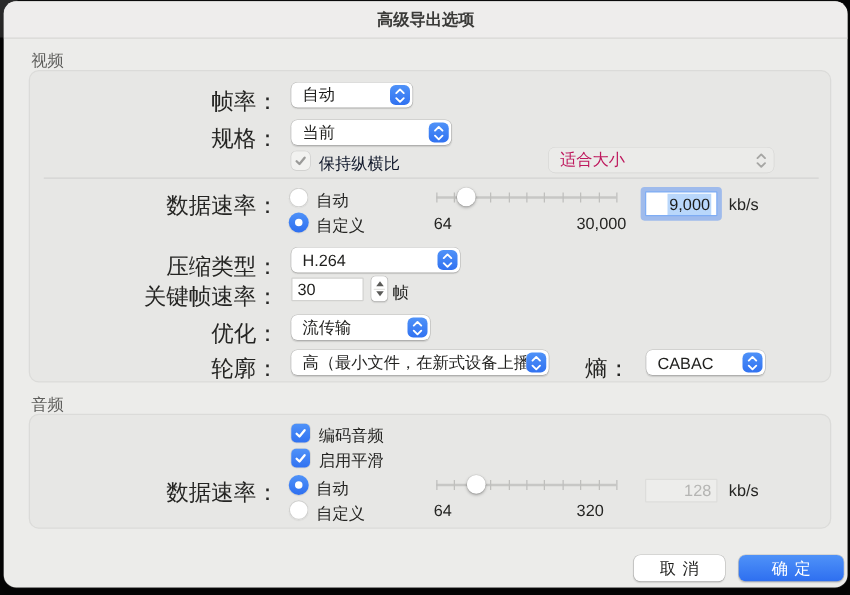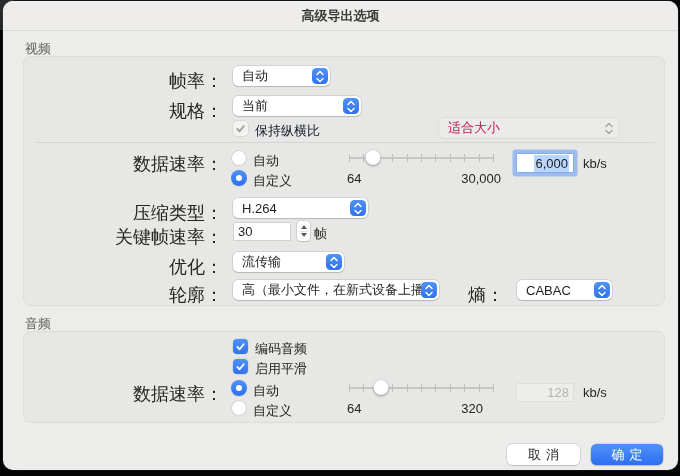--- a/index.html
+++ b/index.html
@@ -184,21 +184,21 @@
         <i style="left: 70%;"></i>
         <i style="left: 80%;"></i>
         <i style="left: 90%;"></i>
         <i style="left: 100%;"></i>
       </div>
     <div class="thumb" style="left: 17%;"></div>
   </div>
   <span class="tick-label" style="left:344px;top:170px;">64</span>
   <span class="tick-label" style="left:498px;top:170px;transform:translateX(-100%);">30,000</span>
   <div class="field focused" style="left:513px;top:152px;width:58px;height:20px;">
-    <span class="sel">6,000</span>
+    <span class="sel">9,000</span>
   </div>
   <span class="unit" style="left:580px;top:155px;">kb/s</span>
 
   <span class="lbl" style="right:455px;top:200px;">压缩类型：</span>
   <div class="popup" style="left:230px;top:197px;width:135px;">
     <span class="ptxt">H.264</span>
     <span class="pc">
       <svg width="10" height="13" viewBox="0 0 10 13">
           <path d="M2 4.5 L5 1.5 L8 4.5 M2 8.5 L5 11.5 L8 8.5" stroke="#fff" stroke-width="1.5" fill="none" stroke-linecap="round" stroke-linejoin="round"></path>
         </svg>
@@ -291,15 +291,15 @@
     <div class="thumb" style="left: 22%;"></div>
   </div>
   <span class="tick-label" style="left:344px;top:400px;">64</span>
   <span class="tick-label" style="left:480px;top:400px;transform:translateX(-100%);">320</span>
   <div class="field disabled" style="left:513px;top:382px;width:58px;height:19px;">
     <span>128</span>
   </div>
   <span class="unit" style="left:580px;top:384px;">kb/s</span>
 
   <div class="btn spaced" style="left:504px;top:443px;width:73px;height:21px;">取消</div>
-  <div class="btn primary spaced" style="left:588px;top:443px;width:72px;height:21px;">确定</div>
+  <div class="btn primary spaced" style="left:588px;top:443px;width:84px;height:21px;">确定</div>
 
 </div>
 
 </body></html>

